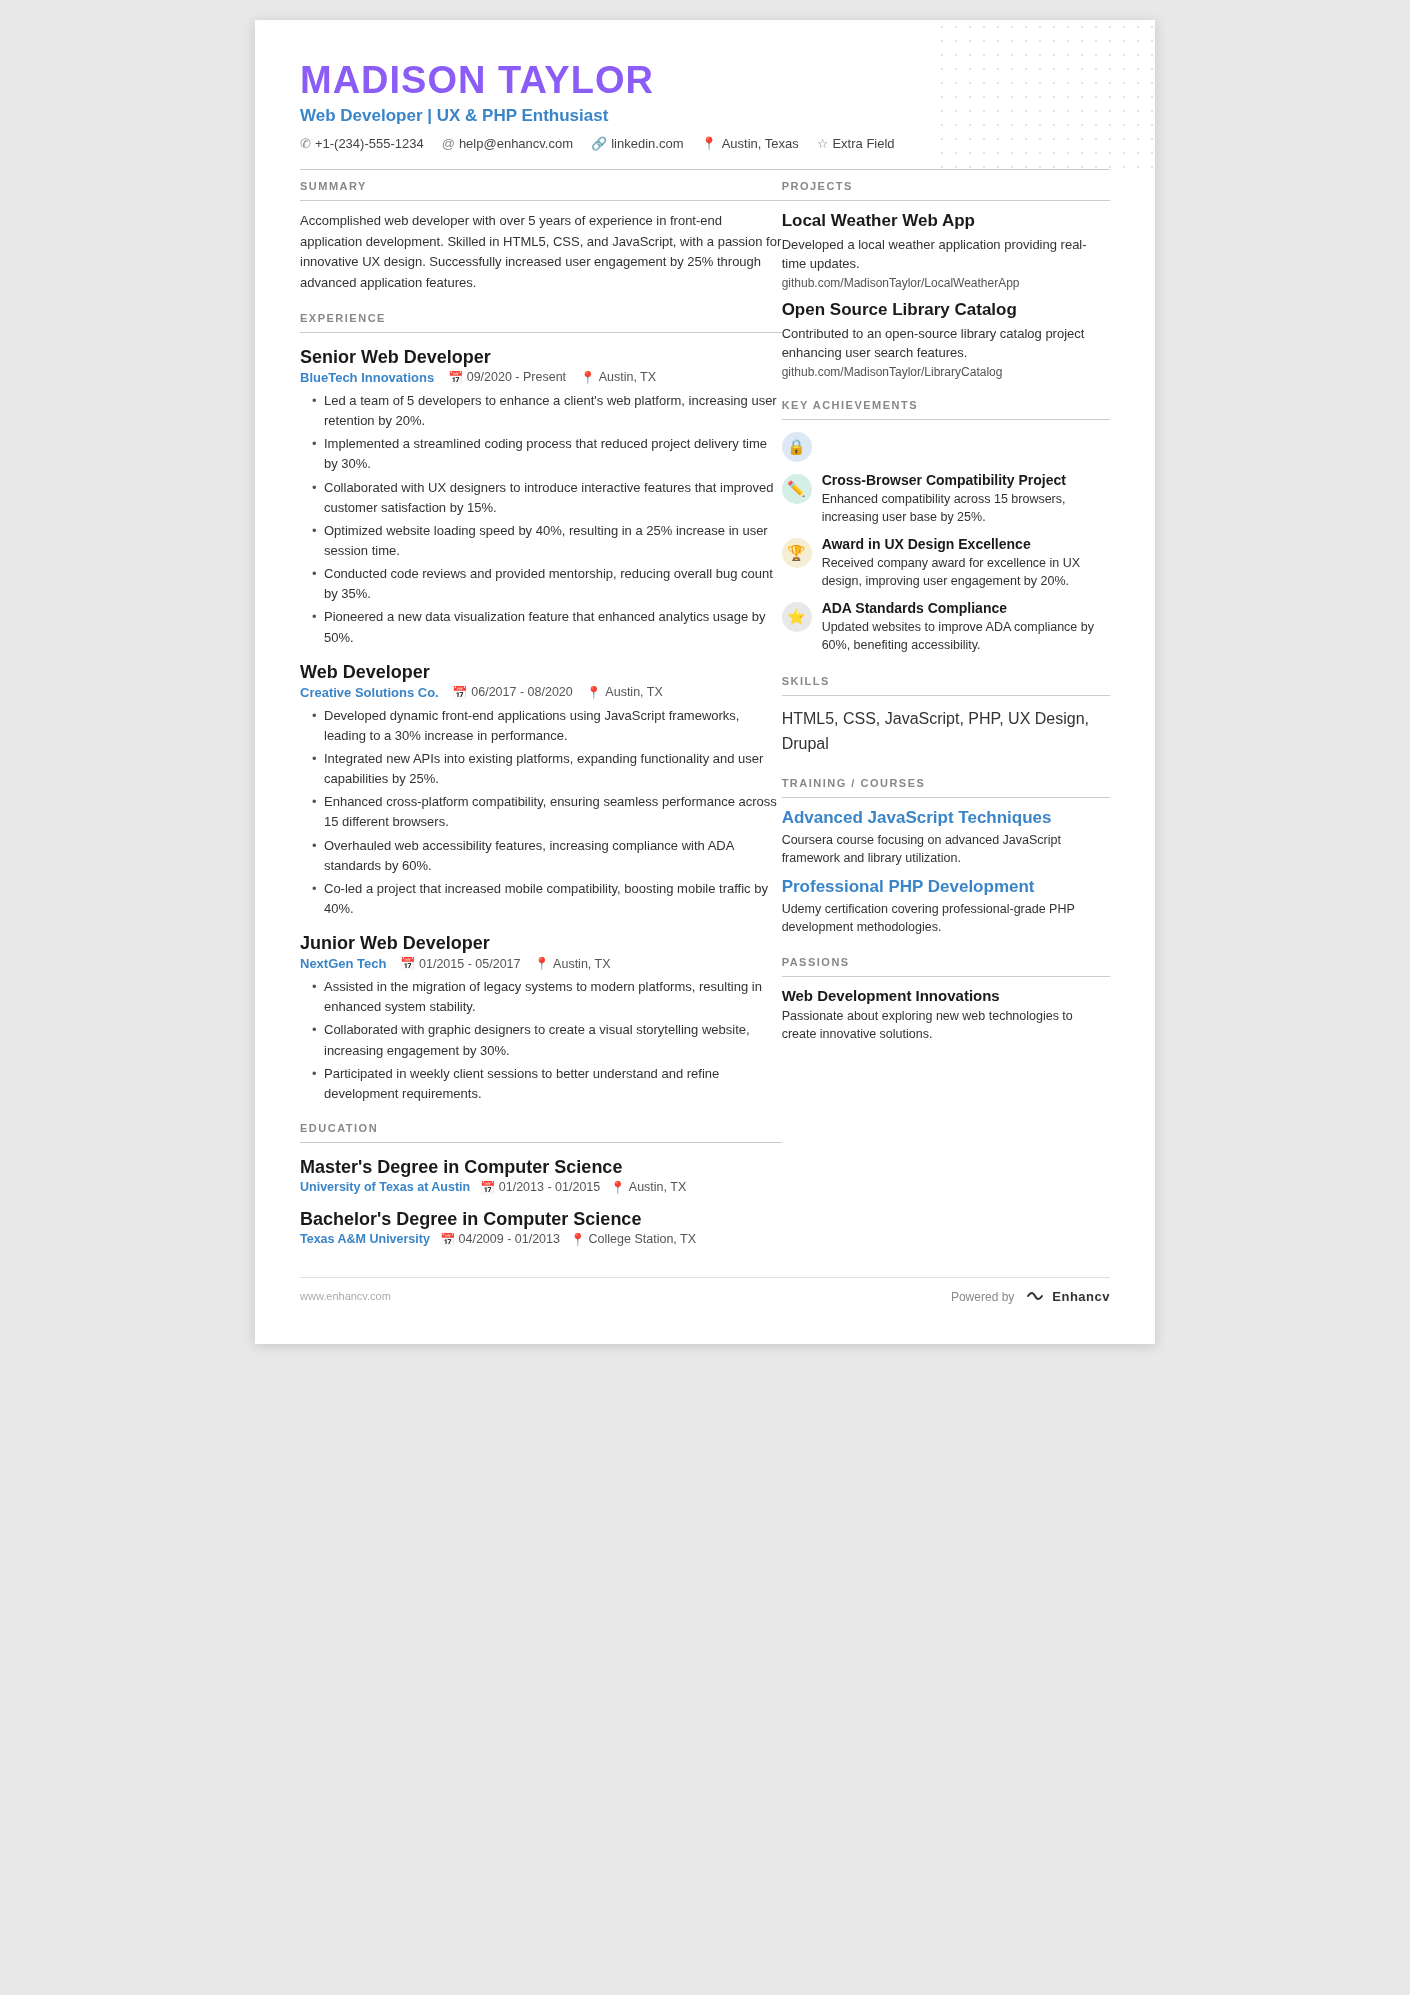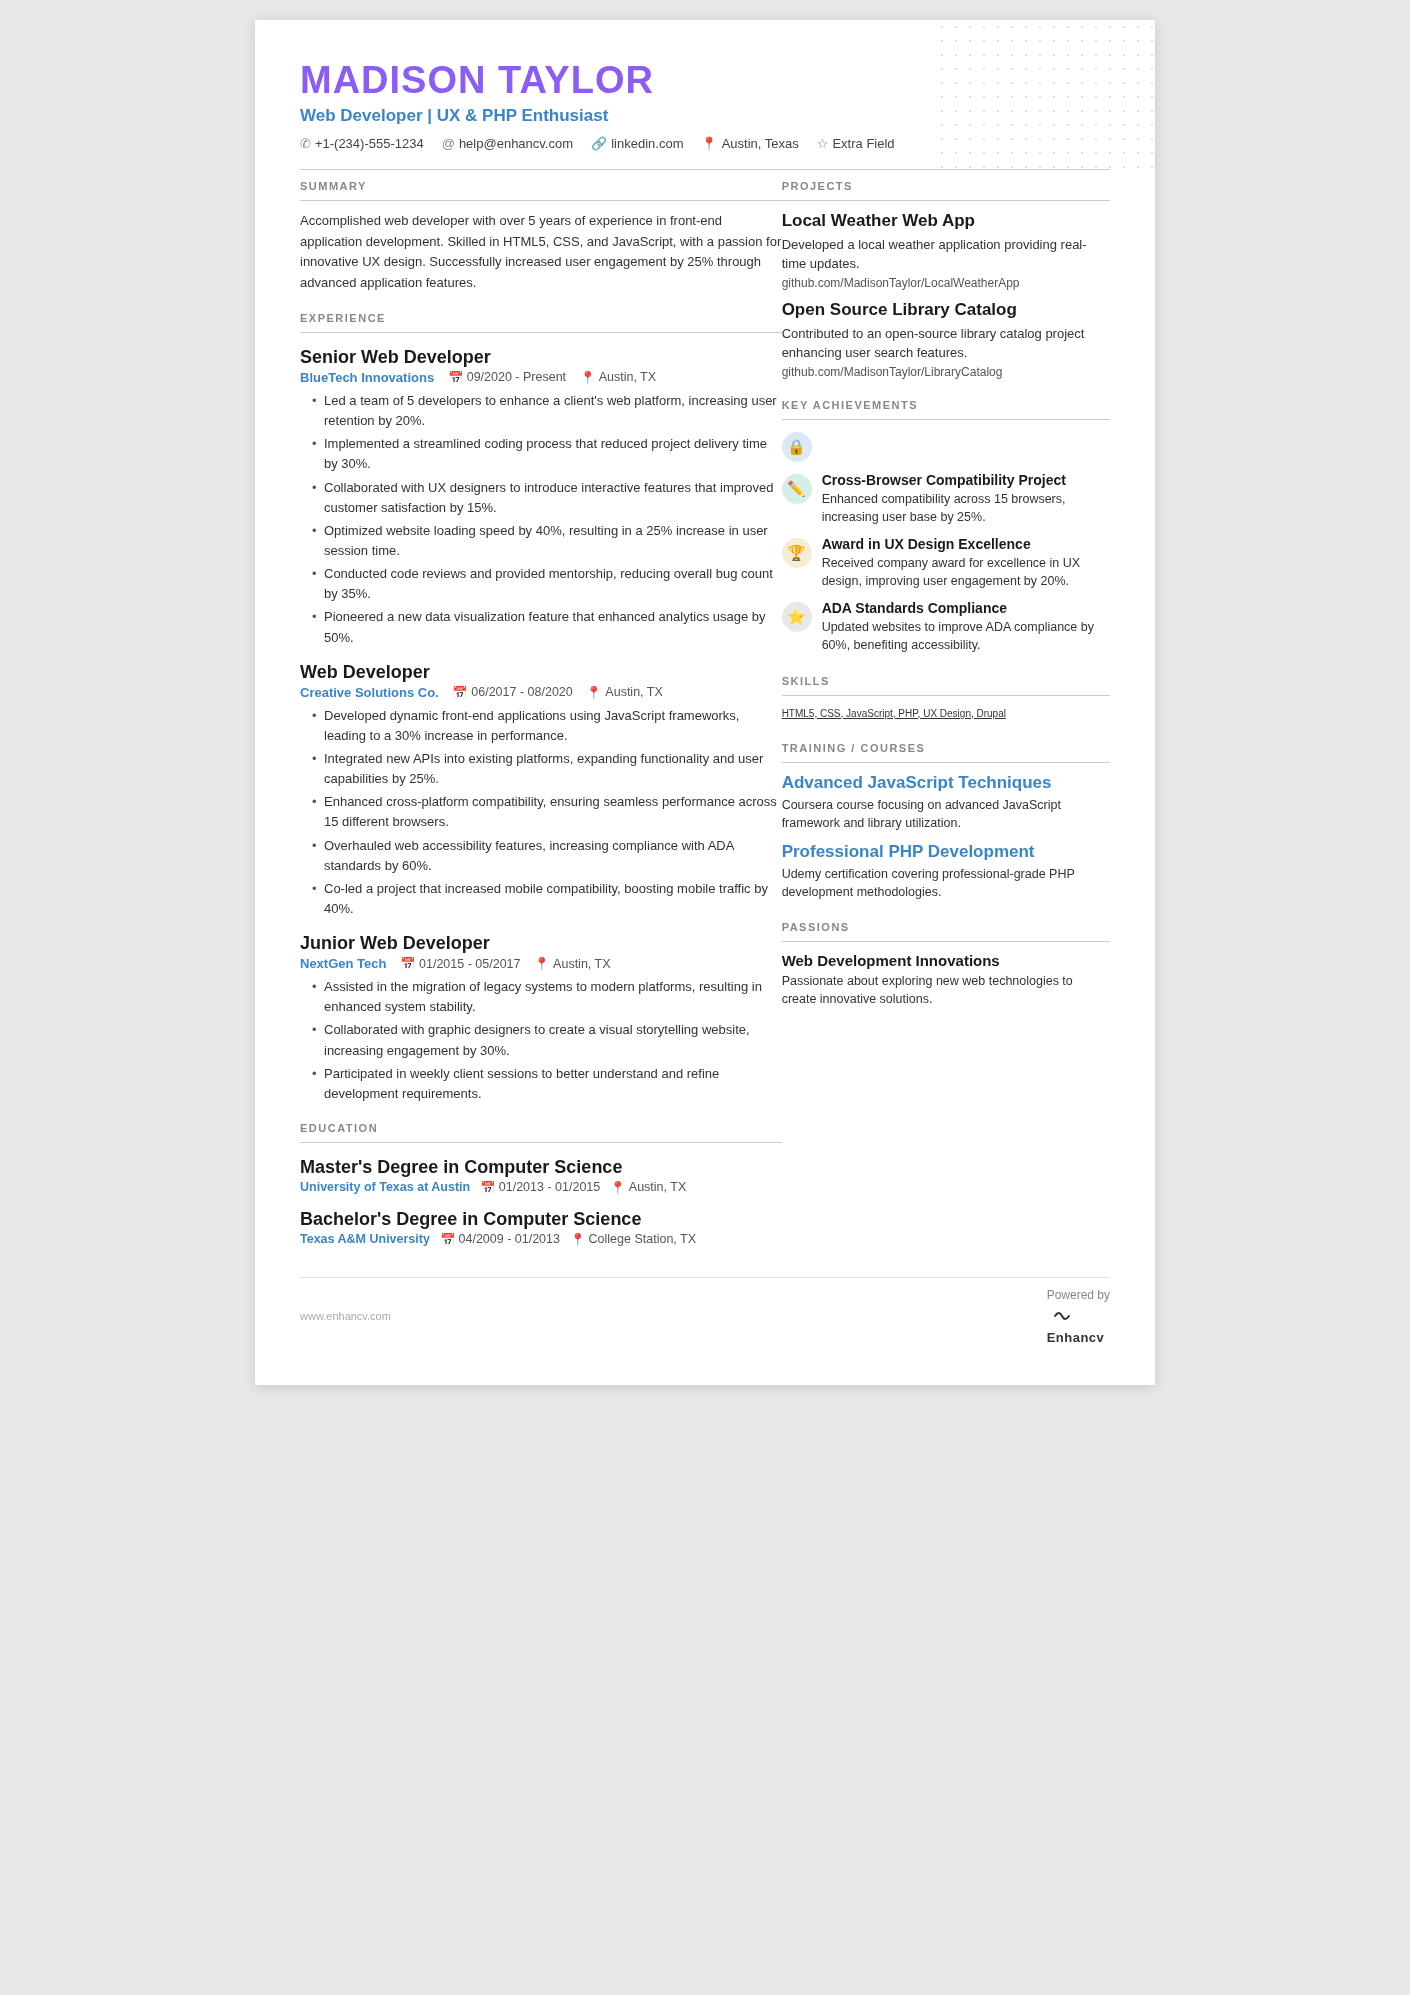--- a/index.html
+++ b/index.html
@@ -212,24 +212,23 @@
       color: #1a1a1a;
       margin-bottom: 2px;
     }
     .achievement-desc {
       font-size: 12.5px;
       color: #333;
       line-height: 1.45;
     }
     
     .skills-text {
-      font-size: 10px;
+      font-size: 16px;
       color: #333;
       line-height: 1.6;
-      text-decoration: underline;
     }
     
     .training-title {
       font-size: 17px;
       font-weight: 700;
       color: #3a85c8;
       margin-top: 10px;
       margin-bottom: 3px;
     }
     .training-desc {
@@ -256,25 +255,24 @@
       justify-content: space-between;
       align-items: center;
       margin-top: 30px;
       padding-top: 10px;
       border-top: 1px solid #e0e0e0;
       font-size: 11px;
       color: #aaa;
     }
     .footer-brand {
       display: flex;
-      align-items: flex-start;
+      align-items: flex-end;
       gap: 6px;
       font-size: 12px;
       color: #888;
-      flex-direction: column;
     }
     .enhancv-logo {
       font-size: 13px;
       font-weight: 700;
       color: #333;
       letter-spacing: 0.5px;
     }
   </style>
 </head>
 <body>

